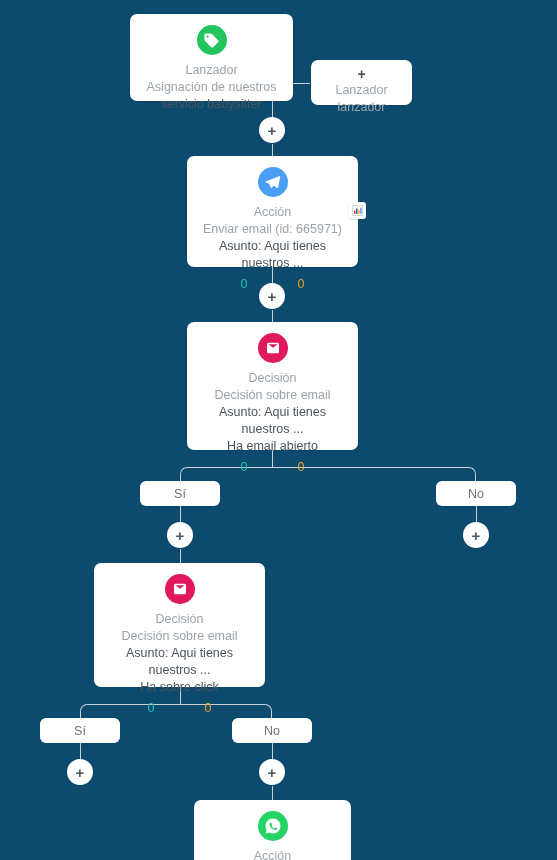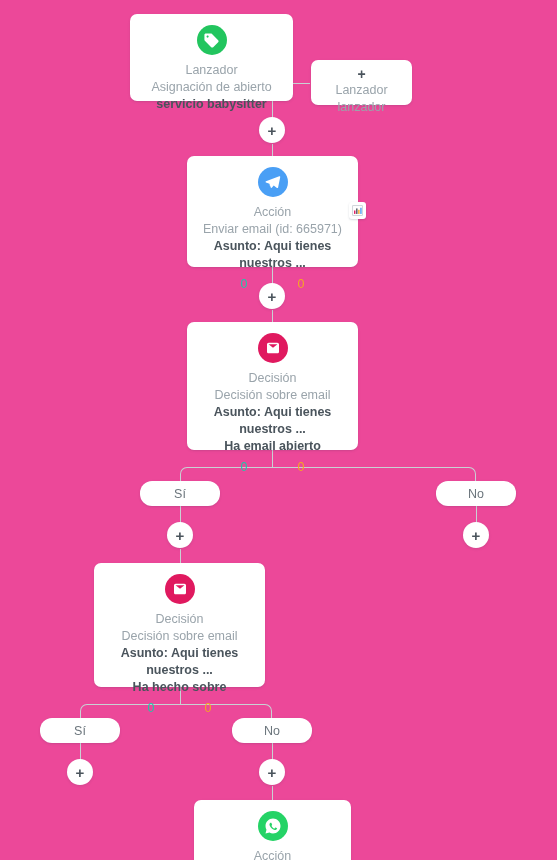--- a/index.html
+++ b/index.html
@@ -7,21 +7,21 @@
     width: 557px;
     height: 860px;
     background: #f1f5f7;
     font-family: "Liberation Sans", sans-serif;
     overflow: hidden;
   }
   #canvas {
     position: relative;
     width: 557px;
     height: 860px;
-    background: #ec4899;
+    background: #0c4a6e;
   }
 
   
   .vline {
     position: absolute;
     width: 1px;
     background: #c9d1d4;
   }
   .hline {
     position: absolute;
@@ -65,21 +65,21 @@
   .node-sub {
     font-size: 12.5px;
     color: #9aa4ab;
     line-height: 17px;
     font-weight: 400;
   }
   .node-strong {
     font-size: 12.5px;
     color: #4a545c;
     line-height: 17px;
-    font-weight: bold;
+    font-weight: normal;
   }
   .counters {
     display: flex;
     justify-content: center;
     gap: 50px;
     margin-top: 4px;
   }
   .count-ok { color: #1fc8a9; font-size: 12.5px; line-height: 17px; }
   .count-warn { color: #f5a623; font-size: 12.5px; line-height: 17px; }
 
@@ -102,21 +102,21 @@
     font-size: 12.5px;
     color: #9aa4ab;
     line-height: 17px;
     margin-top: 1px;
   }
 
   
   .branch-label {
     position: absolute;
     background: #ffffff;
-    border-radius: 12px;
+    border-radius: 6px;
     box-shadow: 0 1px 3px rgba(40,60,80,.10), 0 1px 1px rgba(40,60,80,.05);
     height: 25px;
     display: flex;
     align-items: center;
     justify-content: center;
     font-size: 12.5px;
     color: #6b757c;
   }
 
   
@@ -183,21 +183,21 @@
 
   <div class="vline" style="left:272px; top:786px; height:14px;"></div>
 
   <div class="card" style="left:130px; top:14px; width:163px; height:87px;">
     <div class="node-icon" style="background:#22c55e;">
       <svg width="17" height="17" viewBox="0 0 24 24" fill="#ffffff">
         <path d="M21.4 11.6 12.4 2.6C12 2.2 11.5 2 11 2H4c-1.1 0-2 .9-2 2v7c0 .5.2 1 .6 1.4l9 9c.4.4.9.6 1.4.6s1-.2 1.4-.6l7-7c.4-.4.6-.9.6-1.4s-.2-1-.6-1.4zM6.5 8C5.7 8 5 7.3 5 6.5S5.7 5 6.5 5 8 5.7 8 6.5 7.3 8 6.5 8z"></path>
       </svg>
     </div>
     <div class="node-type">Lanzador</div>
-    <div class="node-sub">Asignación de abierto</div>
+    <div class="node-sub">Asignación de nuestros</div>
     <div class="node-strong">servicio babysitter</div>
   </div>
 
   <div class="add-box" style="left:311px; top:60px; width:101px; height:45px;">
     <div class="plus-glyph">+</div>
     <div class="add-label">Lanzador lanzador</div>
   </div>
 
   <div class="plus-circle" style="left:259px; top:117px;">
     <span>+</span>
@@ -264,21 +264,21 @@
 
   <div class="card" style="left:94px; top:563px; width:171px; height:124px;">
     <div class="node-icon" style="background:#e0195f;">
       <svg width="16" height="16" viewBox="0 0 24 24" fill="#ffffff">
         <path d="M3 6.5C3 5.1 4.1 4 5.5 4h13C19.9 4 21 5.1 21 6.5v11c0 1.4-1.1 2.5-2.5 2.5h-13C4.1 20 3 18.9 3 17.5v-11zm2.3-.3 6.7 5.4 6.7-5.4H5.3z"></path>
       </svg>
     </div>
     <div class="node-type">Decisión</div>
     <div class="node-sub">Decisión sobre email</div>
     <div class="node-strong">Asunto: Aqui tienes nuestros ...</div>
-    <div class="node-strong">Ha hecho sobre</div>
+    <div class="node-strong">Ha sobre click</div>
     <div class="counters">
       <span class="count-ok">0</span>
       <span class="count-warn">0</span>
     </div>
   </div>
 
   <div class="branch-label" style="left:40px; top:718px; width:80px;">
     <span>Sí</span>
   </div>
   <div class="branch-label" style="left:232px; top:718px; width:80px;">

